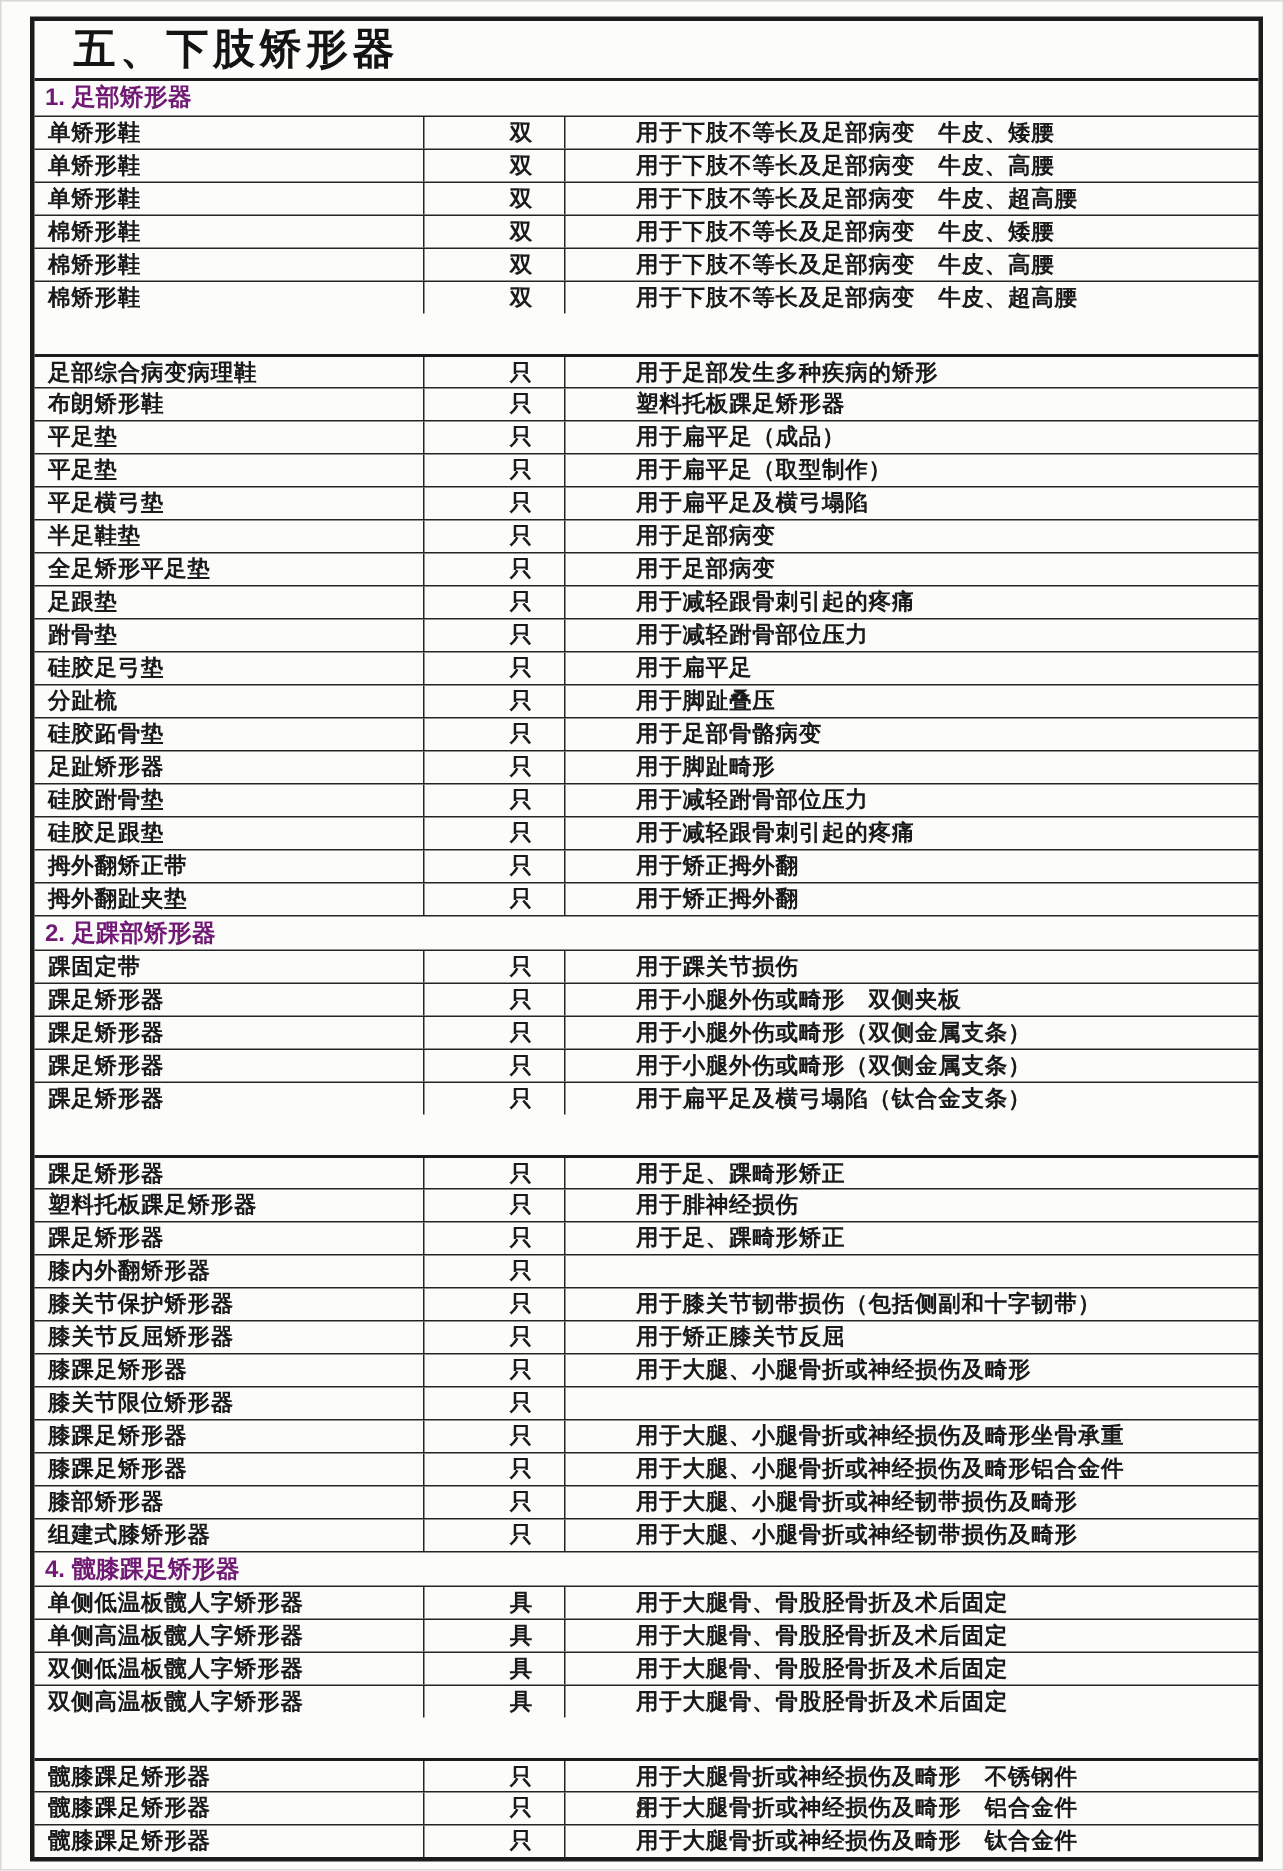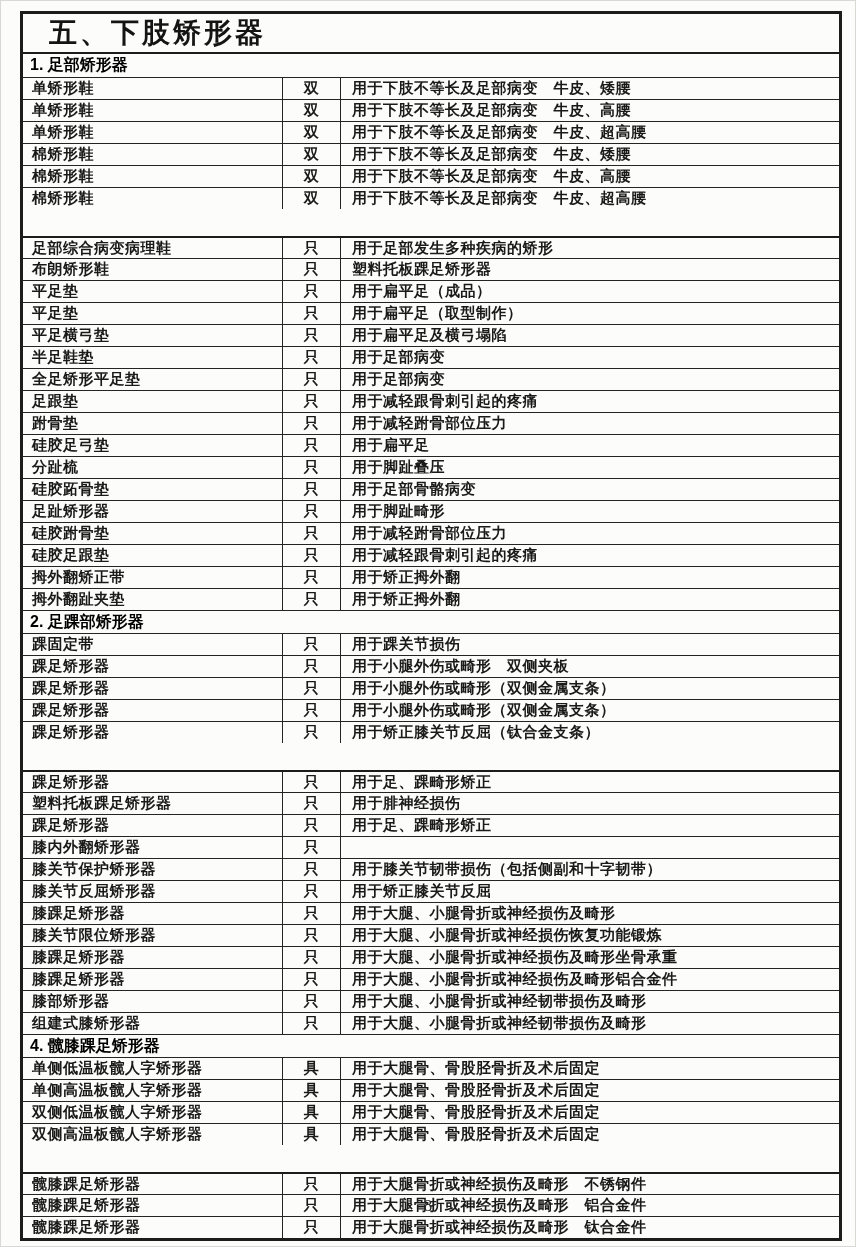--- a/index.html
+++ b/index.html
@@ -40,26 +40,27 @@
     box-sizing: border-box;
   }
   .section-row {
     height: 23px;
     display: flex;
     align-items: center;
     padding-left: 7px;
     font-family: "Liberation Sans", "DejaVu Sans", sans-serif;
     font-weight: bold;
     font-size: 16px;
-    color: #000000;
+    color: #701a75;
   }
   .item-row {
     display: grid;
     grid-template-columns: 260px 58px 1fr;
     height: 22px;
+    gap: 36px;
   }
   .rows > *:not(:first-child) {
     border-top: 1.3px solid #242424;
   }
   .rows > .thick-top {
     border-top: 2.5px solid #1c1c1c;
     margin-top: 27px;
   }
   .cell {
     display: flex;
@@ -235,21 +236,21 @@
           <div class="cell desc-cell">用于小腿外伤或畸形（双侧金属支条）</div>
         </div>
         <div class="item-row">
           <div class="cell name-cell">踝足矫形器</div>
           <div class="cell unit-cell">只</div>
           <div class="cell desc-cell">用于小腿外伤或畸形（双侧金属支条）</div>
         </div>
         <div class="item-row">
           <div class="cell name-cell">踝足矫形器</div>
           <div class="cell unit-cell">只</div>
-          <div class="cell desc-cell">用于矫正膝关节反屈（钛合金支条）</div>
+          <div class="cell desc-cell">用于扁平足及横弓塌陷（钛合金支条）</div>
         </div>
         <div class="item-row thick-top">
           <div class="cell name-cell">踝足矫形器</div>
           <div class="cell unit-cell">只</div>
           <div class="cell desc-cell">用于足、踝畸形矫正</div>
         </div>
         <div class="item-row">
           <div class="cell name-cell">塑料托板踝足矫形器</div>
           <div class="cell unit-cell">只</div>
           <div class="cell desc-cell">用于腓神经损伤</div>
@@ -274,21 +275,20 @@
           <div class="cell desc-cell">用于矫正膝关节反屈</div>
         </div>
         <div class="item-row">
           <div class="cell name-cell">膝踝足矫形器</div>
           <div class="cell unit-cell">只</div>
           <div class="cell desc-cell">用于大腿、小腿骨折或神经损伤及畸形</div>
         </div>
         <div class="item-row">
           <div class="cell name-cell">膝关节限位矫形器</div>
           <div class="cell unit-cell">只</div>
-          <div class="cell desc-cell">用于大腿、小腿骨折或神经损伤恢复功能锻炼</div>
         </div>
         <div class="item-row">
           <div class="cell name-cell">膝踝足矫形器</div>
           <div class="cell unit-cell">只</div>
           <div class="cell desc-cell">用于大腿、小腿骨折或神经损伤及畸形坐骨承重</div>
         </div>
         <div class="item-row">
           <div class="cell name-cell">膝踝足矫形器</div>
           <div class="cell unit-cell">只</div>
           <div class="cell desc-cell">用于大腿、小腿骨折或神经损伤及畸形铝合金件</div>

